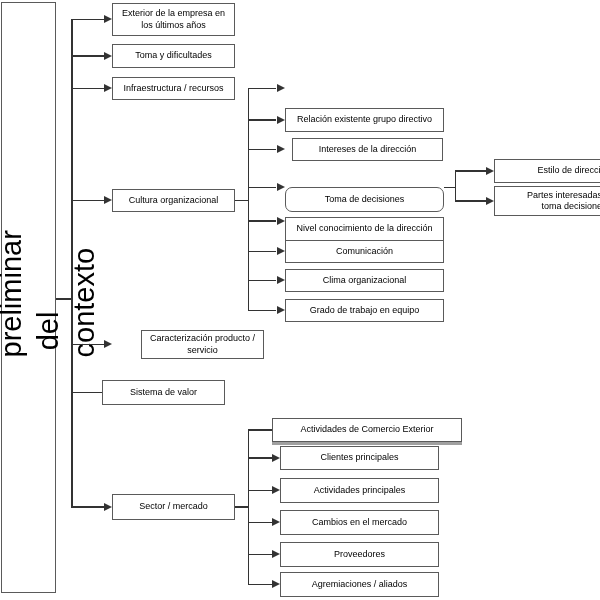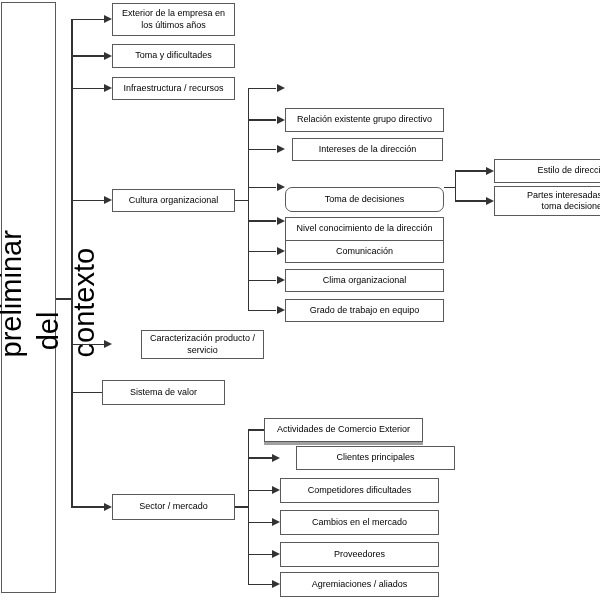--- a/index.html
+++ b/index.html
@@ -141,28 +141,28 @@
   <div class="hline" style="left:249px;top:553.75px;width:23px;"></div>
   <div class="hline" style="left:249px;top:583.75px;width:23px;"></div>
 
   <div class="arrow" style="left:271.5px;top:425.5px;"></div>
   <div class="arrow" style="left:271.5px;top:453.5px;"></div>
   <div class="arrow" style="left:271.5px;top:486px;"></div>
   <div class="arrow" style="left:271.5px;top:518px;"></div>
   <div class="arrow" style="left:271.5px;top:550px;"></div>
   <div class="arrow" style="left:271.5px;top:580px;"></div>
 
-  <div class="box shadowed" style="left:264px;top:418px;width:159px;height:24px;">
+  <div class="box shadowed" style="left:272px;top:418px;width:190px;height:24px;">
     <span>Actividades de Comercio Exterior</span>
     </div>
-  <div class="box" style="left:296px;top:446px;width:159px;height:24px;align-items:center;">
+  <div class="box" style="left:280px;top:446px;width:159px;height:24px;align-items:center;">
     <span>Clientes principales</span>
     </div>
   <div class="box" style="left:280px;top:478px;width:159px;height:25px;">
-    <span>Competidores dificultades</span>
+    <span>Actividades principales</span>
     </div>
   <div class="box" style="left:280px;top:510px;width:159px;height:25px;">
     <span>Cambios en el mercado</span>
     </div>
   <div class="box" style="left:280px;top:542px;width:159px;height:25px;">
     <span>Proveedores</span>
     </div>
   <div class="box" style="left:280px;top:572px;width:159px;height:25px;">
     <span>Agremiaciones / aliados</span>
     </div>

